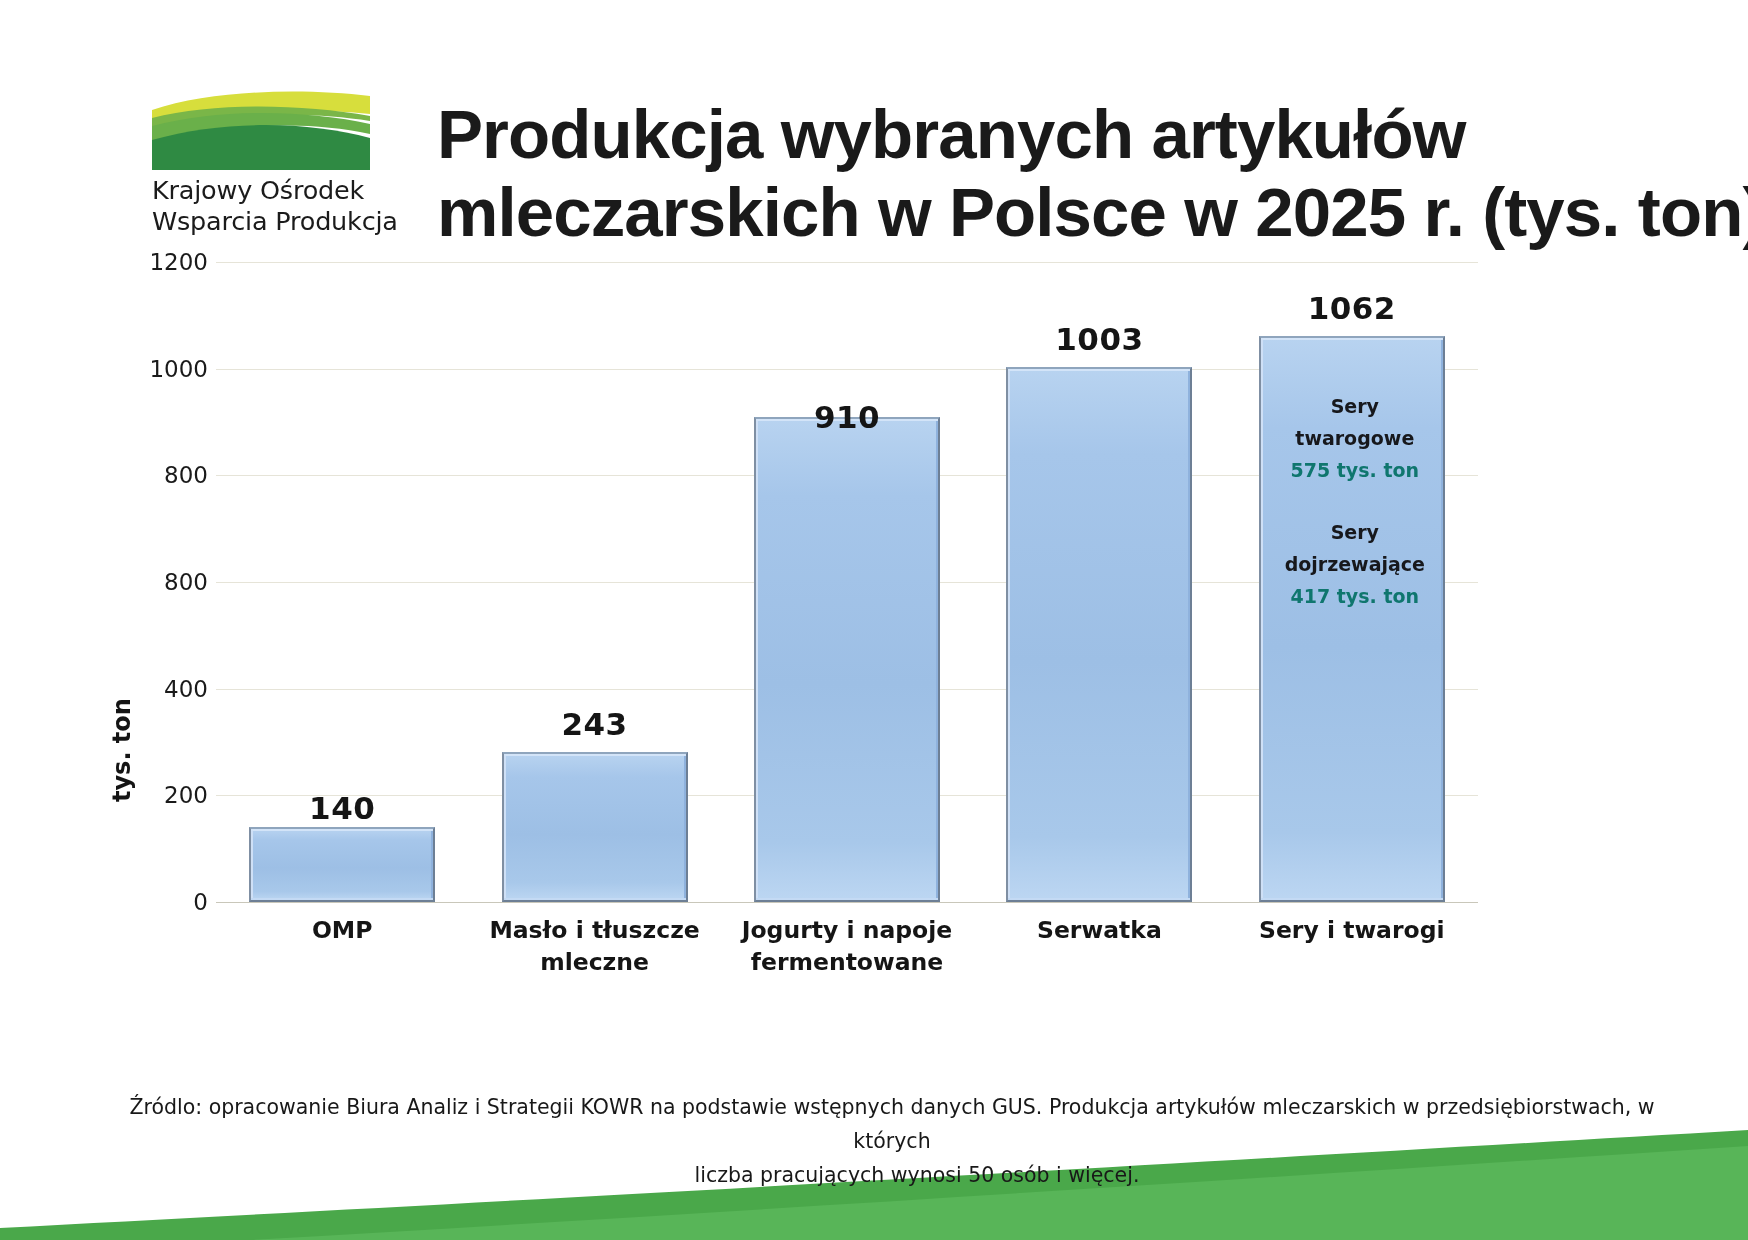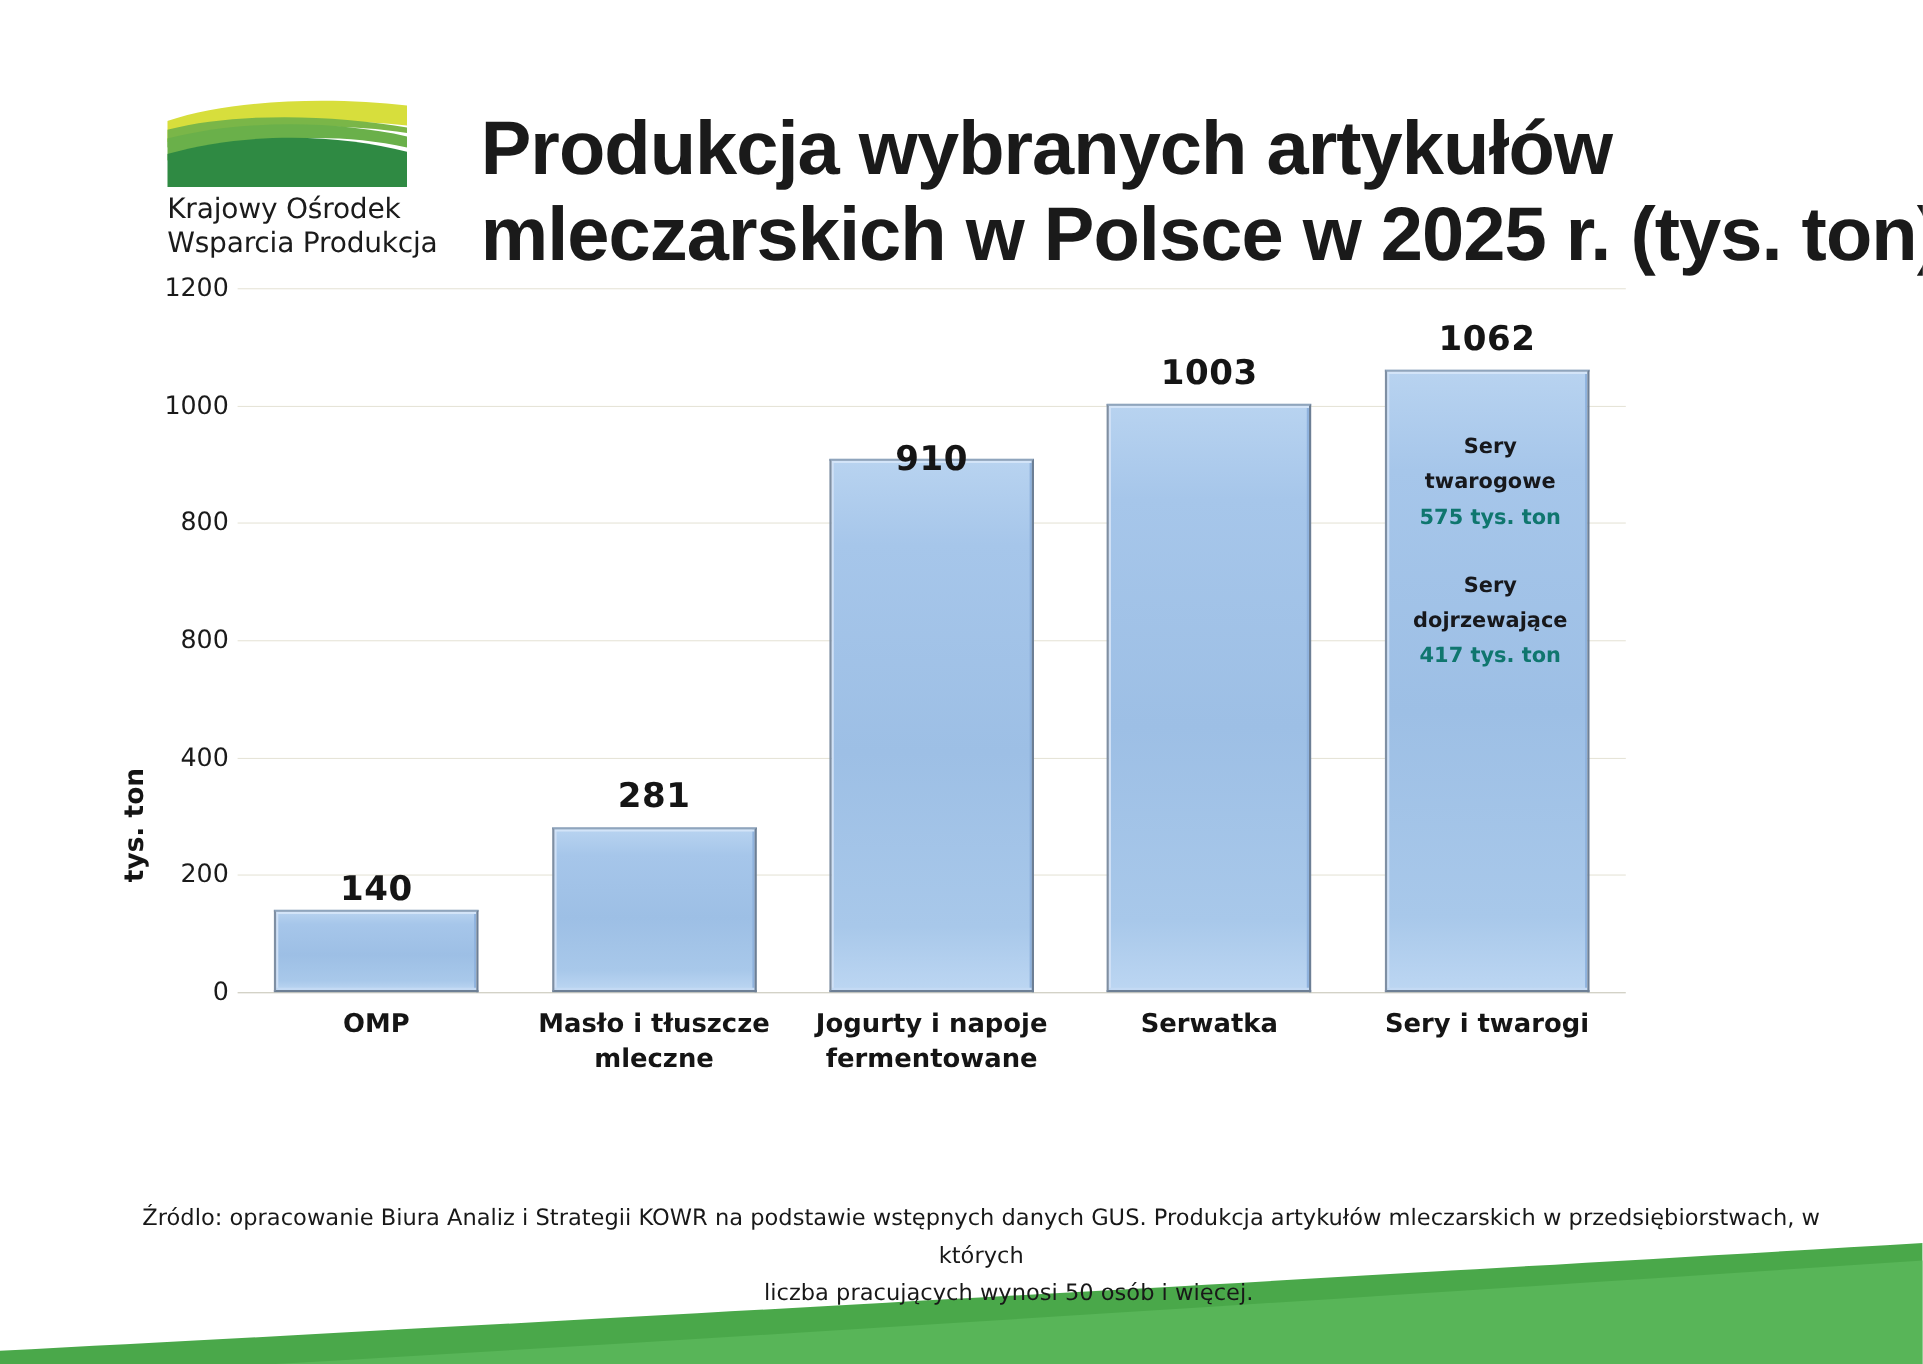--- a/index.html
+++ b/index.html
@@ -277,21 +277,21 @@
       <div class="gridline" style="top: 106.667px;"></div>
       <div class="gridline" style="top: 0px;"></div>
     </div>
   <div id="bars">
       <div class="bar-slot" style="left: 33.2px; width: 186px;">
         <div class="bar" style="height: 74.6667px;"></div>
         <div class="bar-value" style="bottom: 76px;">140</div>
       </div>
       <div class="bar-slot" style="left: 285.6px; width: 186px;">
         <div class="bar" style="height: 149.867px;"></div>
-        <div class="bar-value" style="bottom: 159.867px;">281</div>
+        <div class="bar-value" style="bottom: 159.867px;">243</div>
       </div>
       <div class="bar-slot" style="left: 538px; width: 186px;">
         <div class="bar" style="height: 485.333px;"></div>
         <div class="bar-value" style="bottom: 467px;">910</div>
       </div>
       <div class="bar-slot" style="left: 790.4px; width: 186px;">
         <div class="bar" style="height: 534.933px;"></div>
         <div class="bar-value" style="bottom: 544.933px;">1003</div>
       </div>
       <div class="bar-slot" style="left: 1042.8px; width: 186px;">

